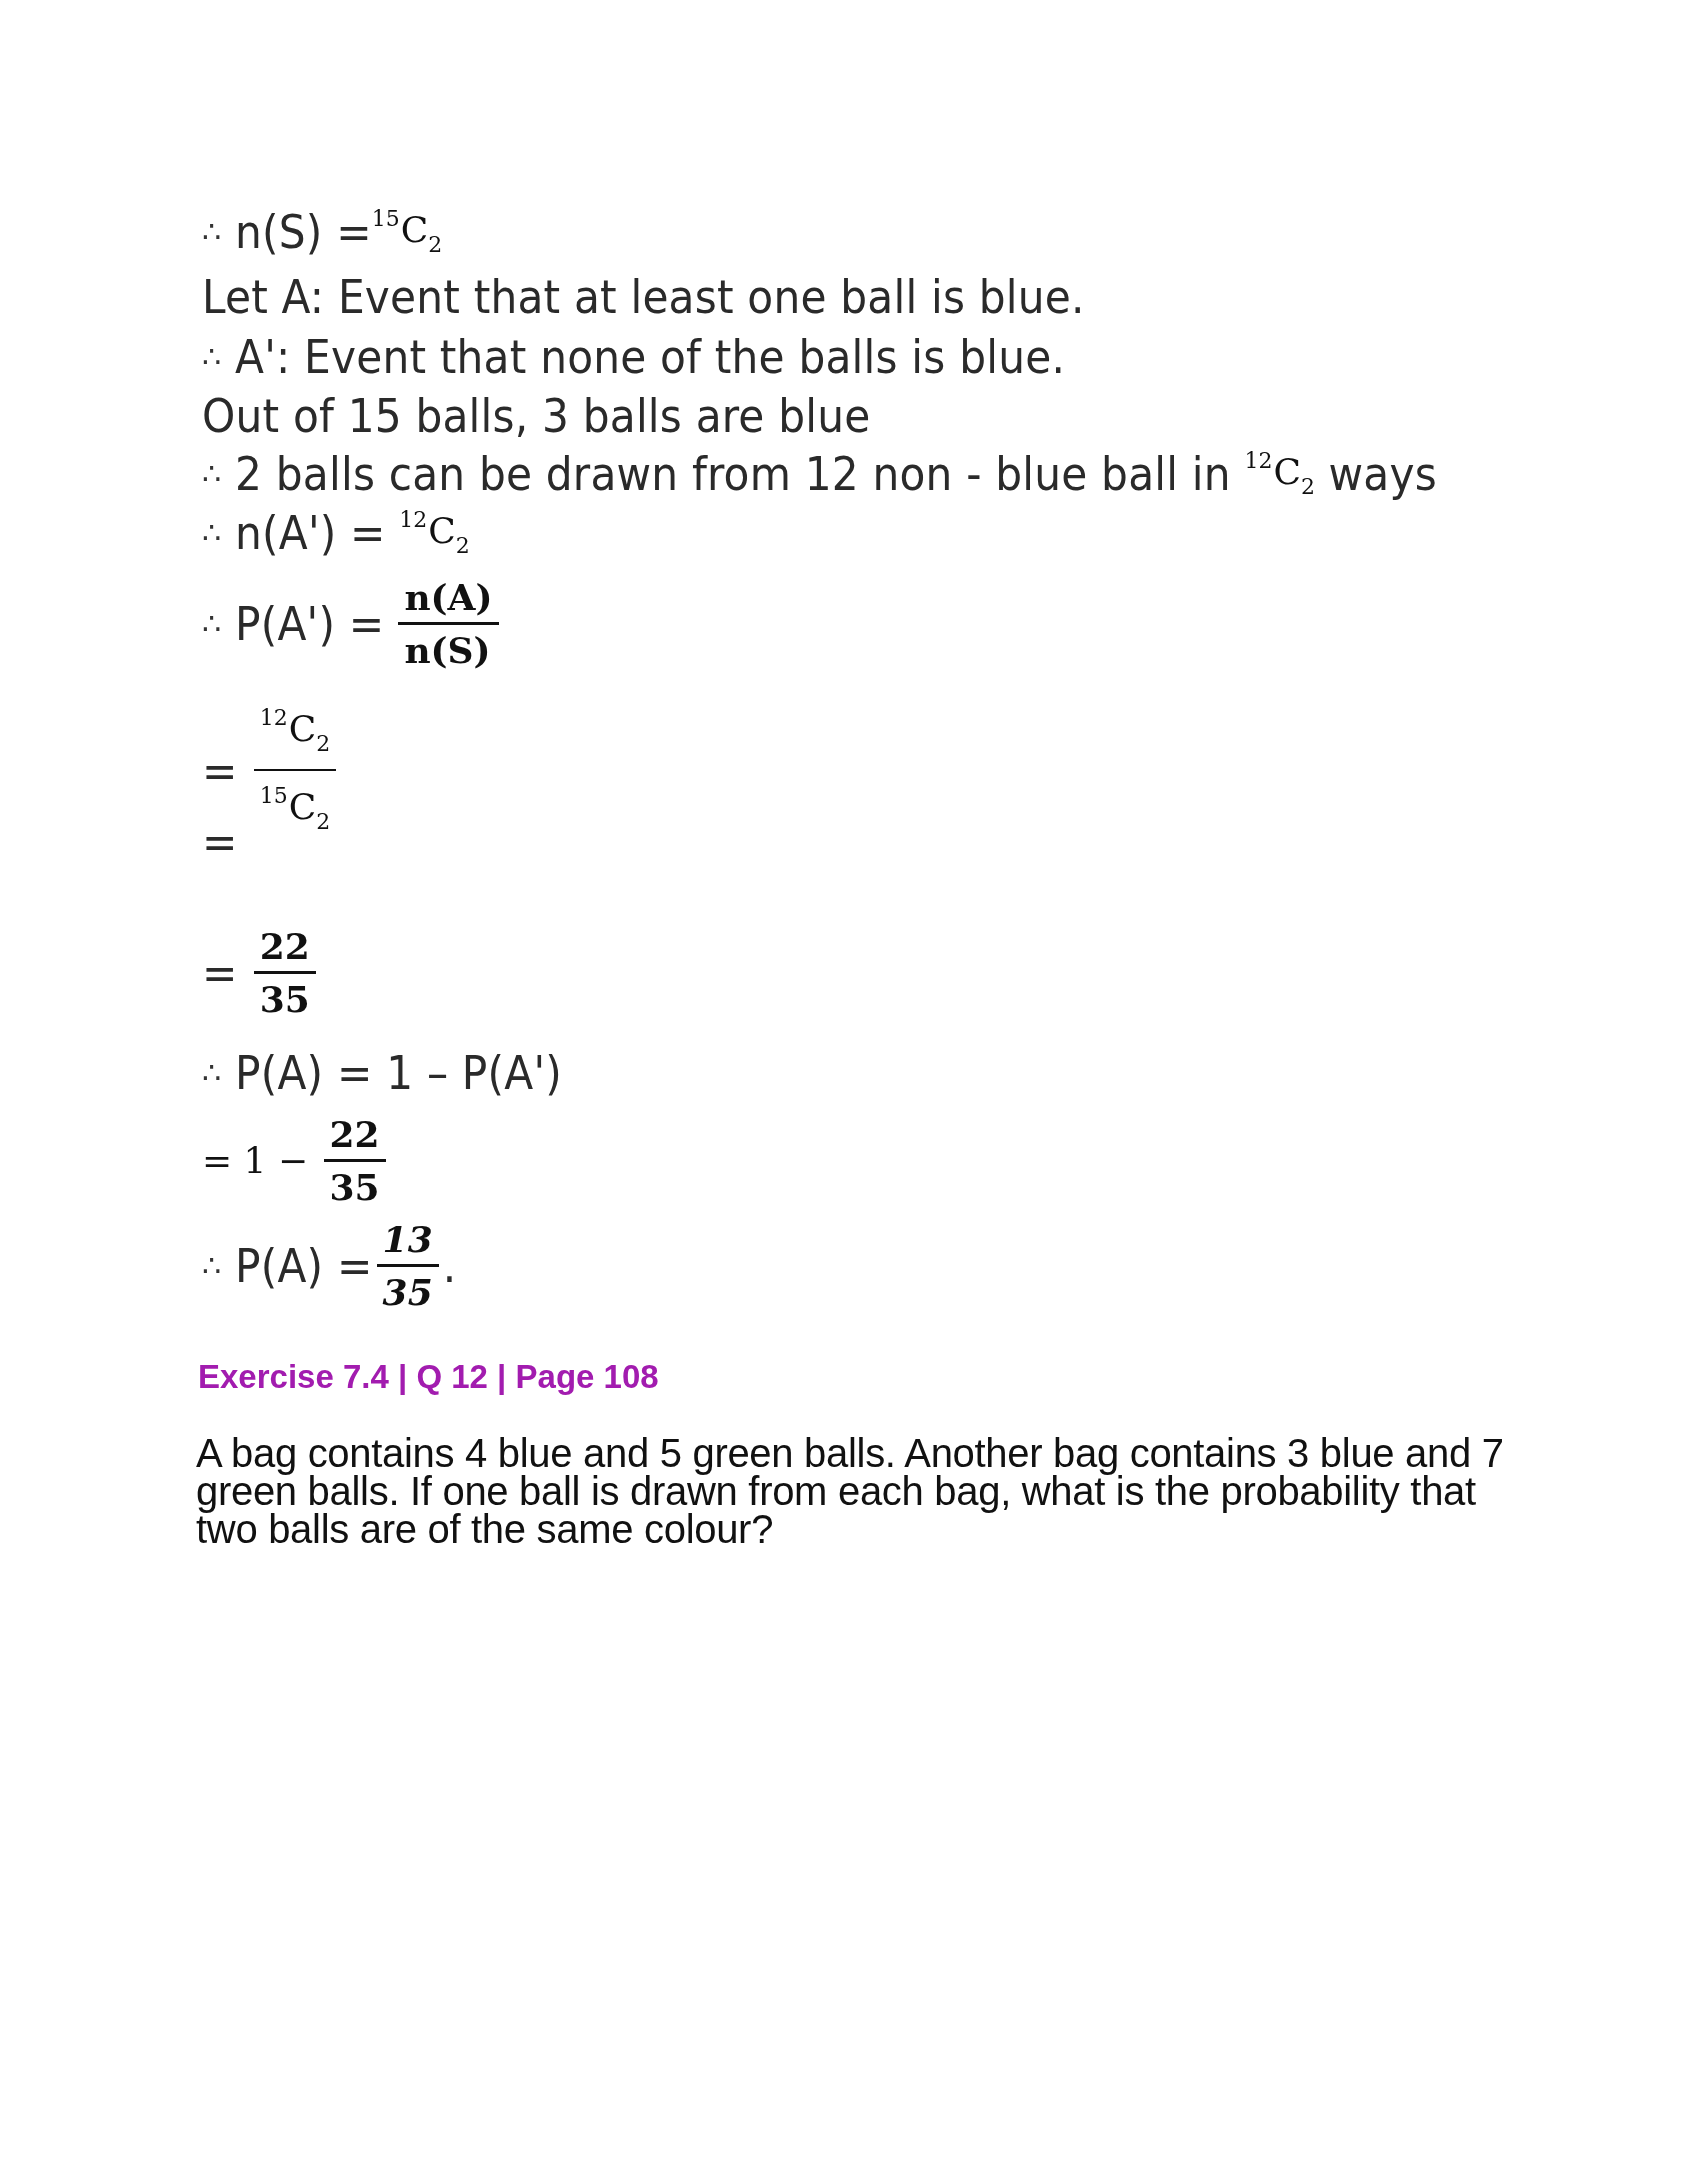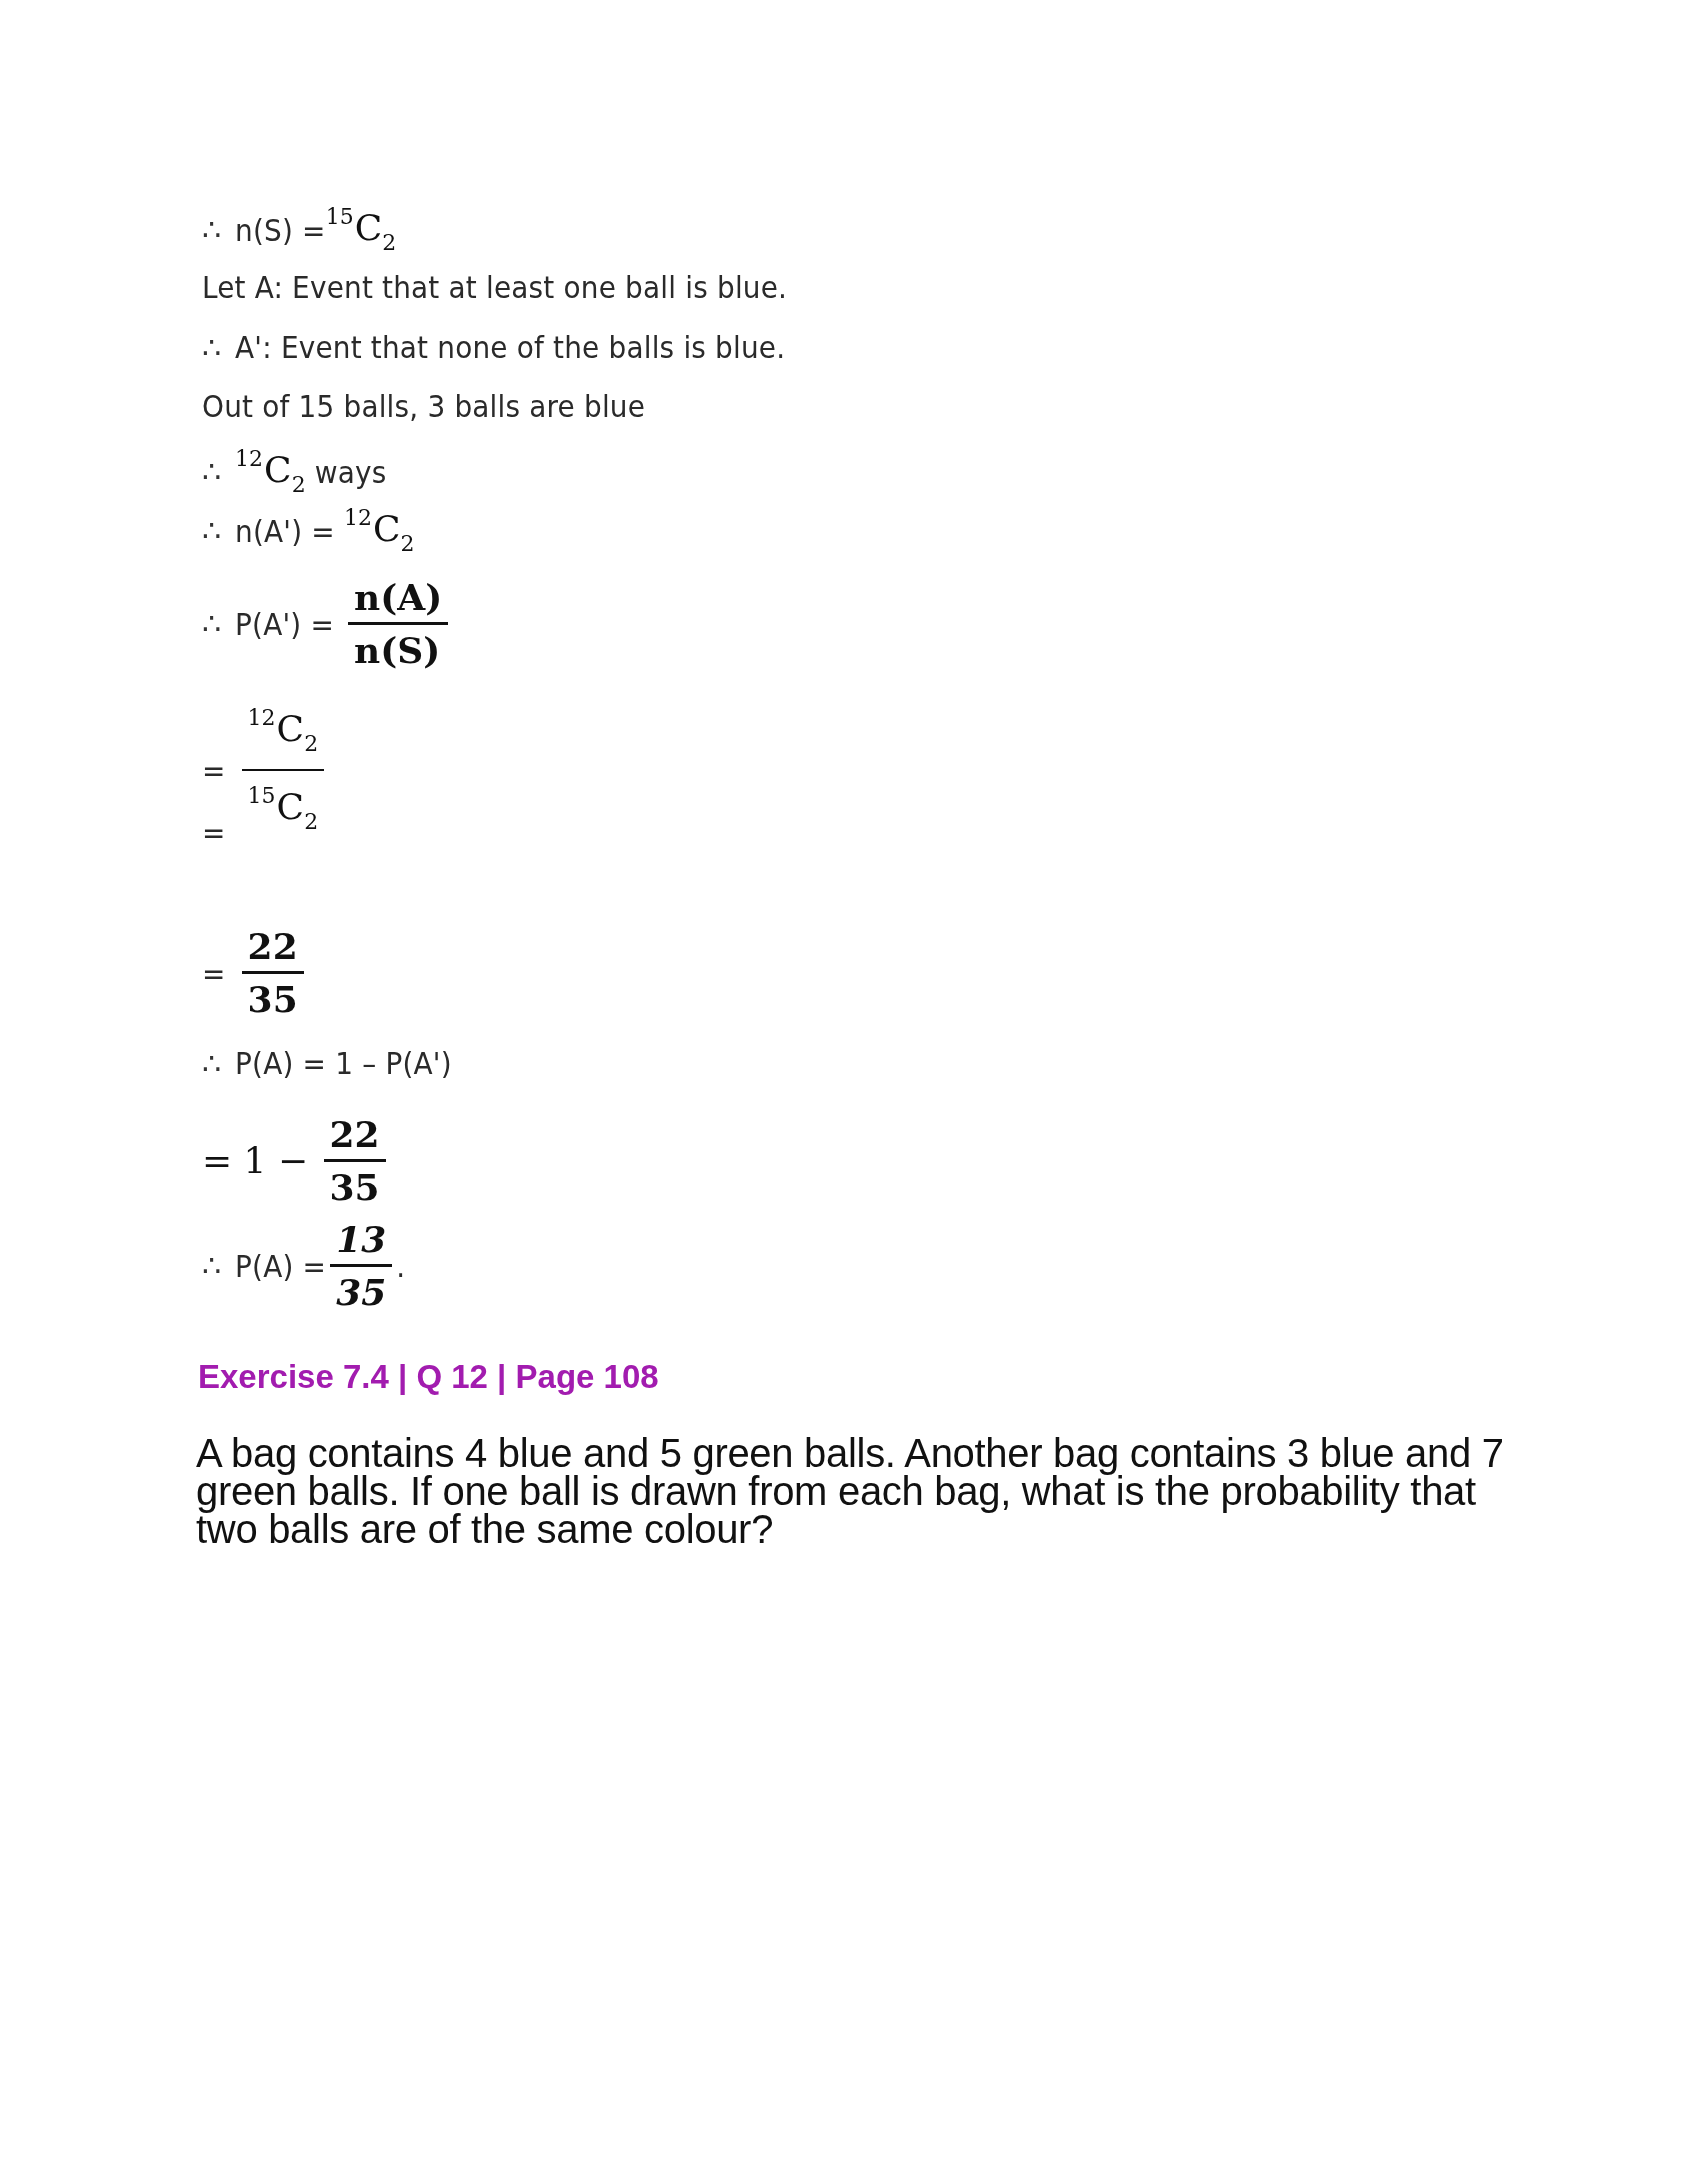--- a/index.html
+++ b/index.html
@@ -1,18 +1,18 @@
 <!DOCTYPE html>
 <html><head>
 <meta charset="utf-8">
 <style>
   html, body { margin: 0; padding: 0; background: #ffffff; }
   body { width: 1683px; height: 2178px; position: relative; overflow: hidden; color: #222; }
   .line { position: absolute; left: 202px; white-space: nowrap; display: flex; align-items: center; }
-  .sans { font-family: "DejaVu Sans Condensed", "DejaVu Sans", sans-serif; font-size: 31px; color: #2a2a2a; letter-spacing: 0.2px; }
+  .sans { font-family: "DejaVu Sans Condensed", "DejaVu Sans", sans-serif; font-size: 47px; color: #2a2a2a; letter-spacing: 0.2px; }
   .sym { font-family: "DejaVu Sans", sans-serif; font-size: 30px; margin-right: 14px; color: #333; }
   .math { font-family: "DejaVu Serif", "Liberation Serif", serif; font-size: 36px; color: #111; }
   .math .sup { font-size: 22px; vertical-align: 16px; margin-right: 1px; }
   .math .sub { font-size: 22px; vertical-align: -10px; }
   .frac { display: inline-flex; flex-direction: column; margin: 0 4px; }
   .frac .num, .frac .den { font-family: "DejaVu Serif", "Liberation Serif", serif; font-size: 36px; font-weight: bold; color: #111; padding: 0 6px; line-height: 50px; }
   .frac .bar { height: 3px; background: #111; align-self: stretch; }
   .frac.light .num, .frac.light .den { font-weight: normal; }
   .eq { margin: 0 12px; }
   .heading { position: absolute; left: 198px; top: 1358px; font-family: "Liberation Sans", sans-serif; font-weight: bold; font-size: 33px; color: #a21caf; }
@@ -37,20 +37,21 @@
   <span class="sym">∴</span>
   <span class="sans">A': Event that none of the balls is blue.</span>
 </div>
 
 <div class="line" style="top:388px;">
   <span class="sans">Out of 15 balls, 3 balls are blue</span>
 </div>
 
 <div class="line" style="top:446px;">
   <span class="sym">∴</span>
+  <span class="sans" style="white-space:pre;">2 balls can be drawn from 12 non - blue ball in </span>
   <span class="math">
     <span class="sup">12</span><span>C</span><span class="sub">2</span>
   </span>
   <span class="sans" style="white-space:pre;"> ways</span>
 </div>
 
 <div class="line" style="top:505px;">
   <span class="sym">∴</span>
   <span class="sans" style="white-space:pre;">n(A') = </span>
   <span class="math">

